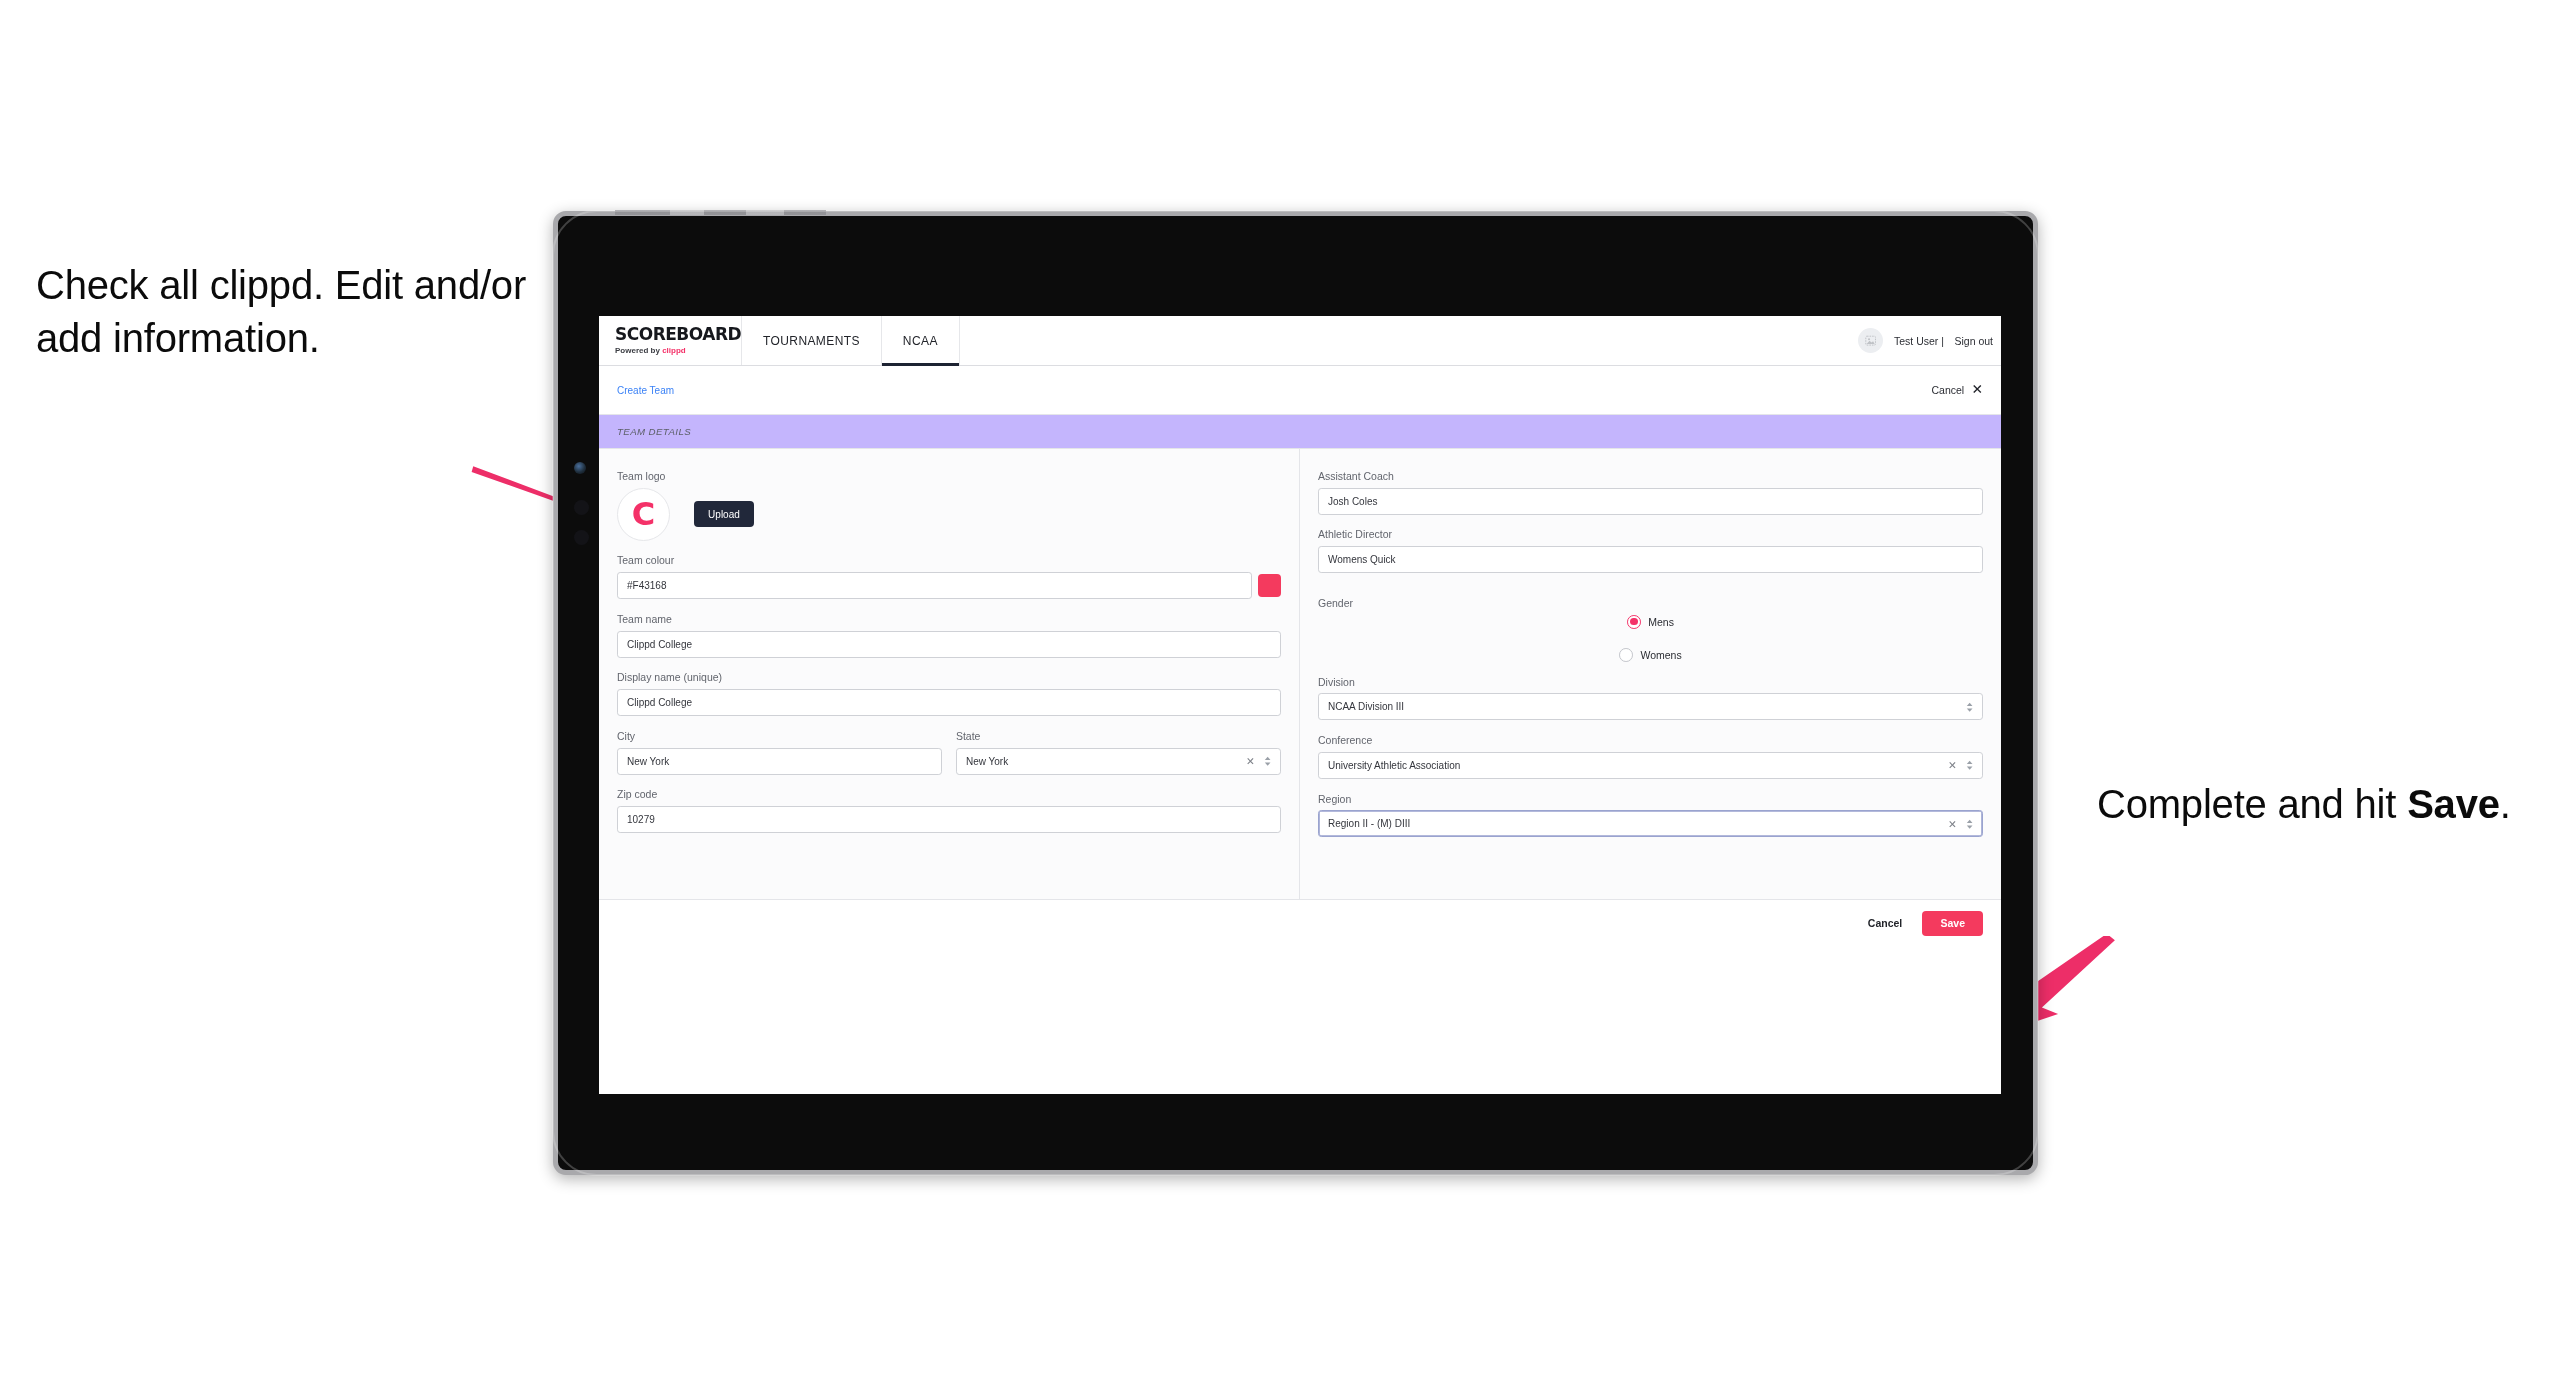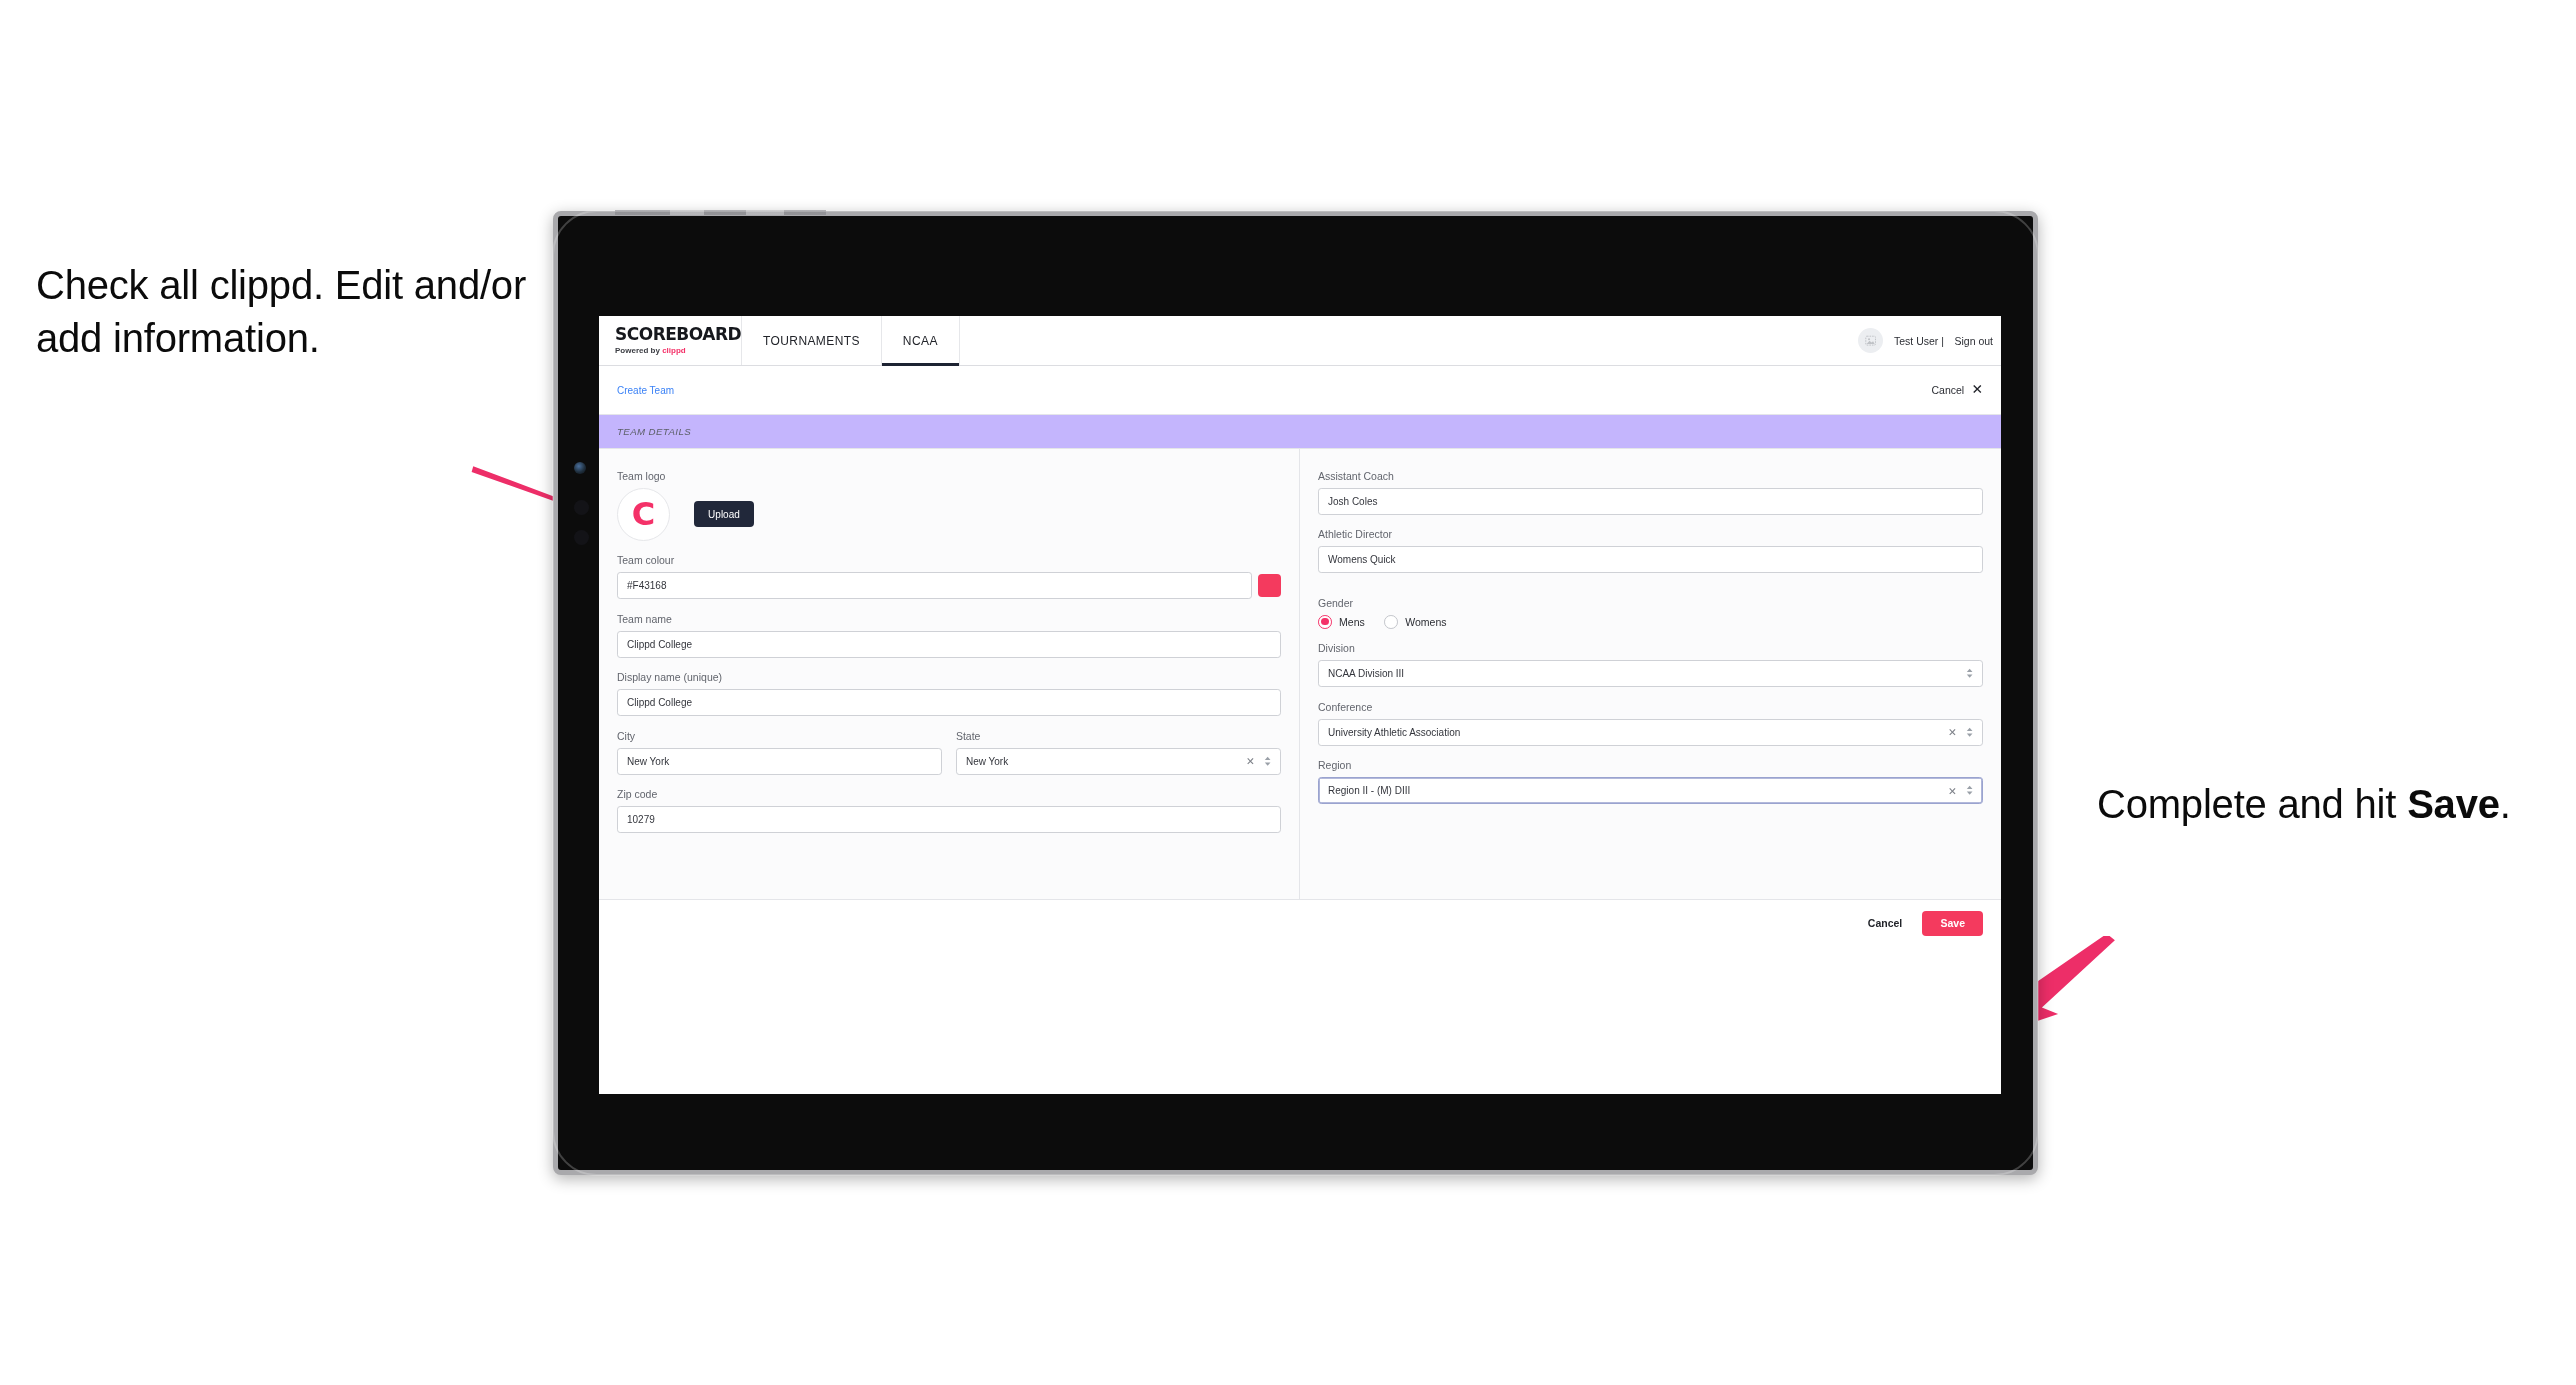--- a/index.html
+++ b/index.html
@@ -26,21 +26,21 @@
   .annot b { font-weight: 700; }
 
   .arrow-svg { position: absolute; pointer-events: none; }
 
   
   .tablet {
     position: absolute;
     left: 553px; top: 211px;
     width: 1485px; height: 964px;
     background: #0c0c0c;
-    border-radius: 8px;
+    border-radius: 13px;
     border: 5.7px solid #a9a9ac;
     box-shadow: 0 4px 14.6px rgba(0,0,0,.30);
   }
   .tablet::after{
     content:"";
     position:absolute; inset:-5.7px;
     border-radius:45px;
     border:2.4px solid rgba(255,255,255,.22);
     pointer-events:none;
   }
@@ -207,21 +207,21 @@
   .colour-row .input { flex: 1; }
   .swatch {
     width: 23px; height: 23px; border-radius: 4px;
     cursor: pointer;
   }
 
   .two-up { display: flex; gap: 13.8px; }
   .two-up > div { flex: 1; }
 
   
-  .radio-row { display: flex; align-items: center; gap: 19.4px; margin-top: 2.4px; }
+  .radio-row { display: flex; align-items: center; gap: 19.4px; margin-top: 2.4px; flex-direction: column; }
   .radio-item { display: flex; align-items: center; gap: 7.3px; cursor: pointer; font-size: 10.5px; color: #2b2d33; }
   .radio-dot {
     width: 13.8px; height: 13.8px; border-radius: 50%;
     border: 1.3px solid #c3c5cb; background: #fff;
     display: flex; align-items: center; justify-content: center;
   }
   .radio-dot.on { border-color: #f43168; }
   .radio-dot.on::after {
     content:""; width: 7.3px; height: 7.3px; border-radius: 50%; background: #f43168;
   }

